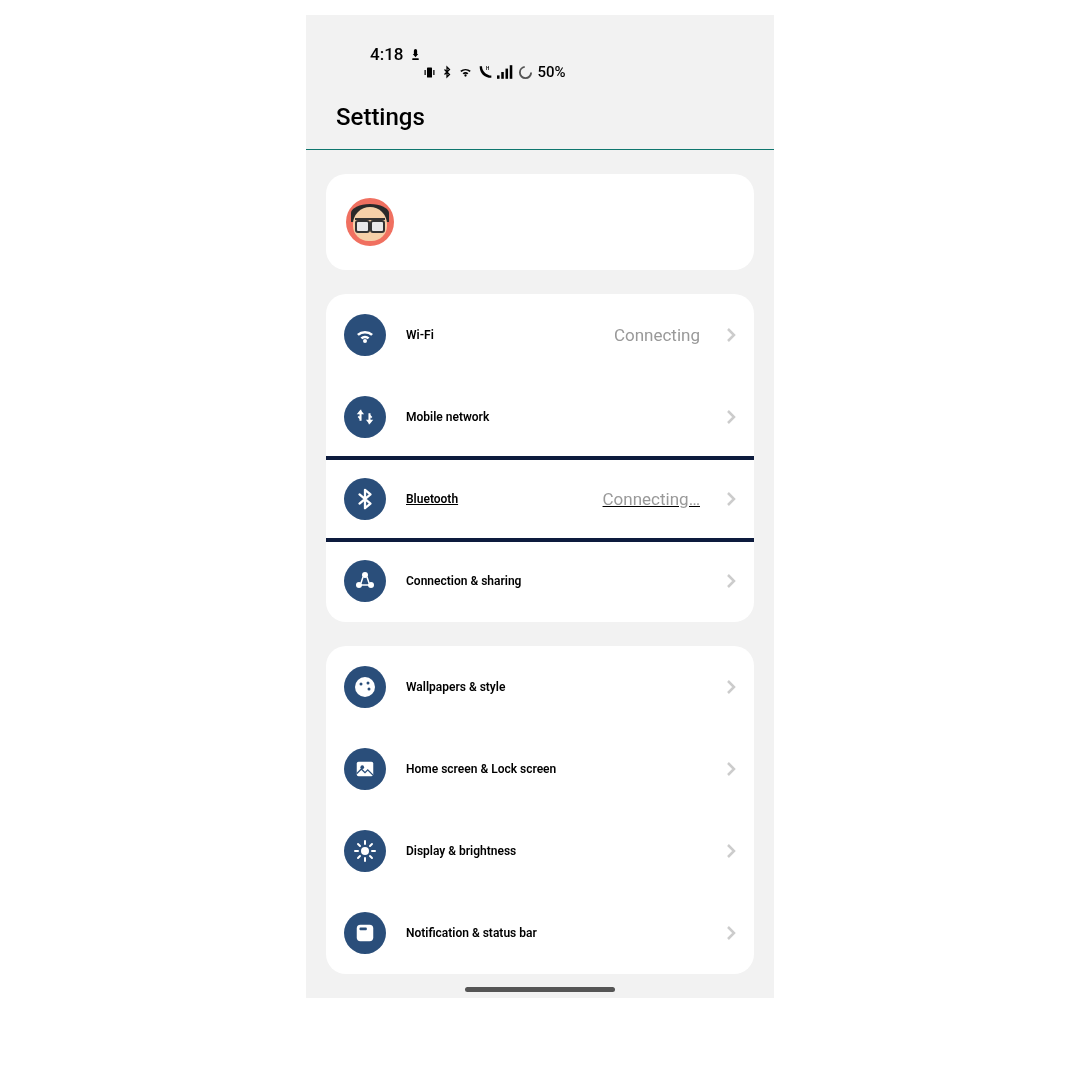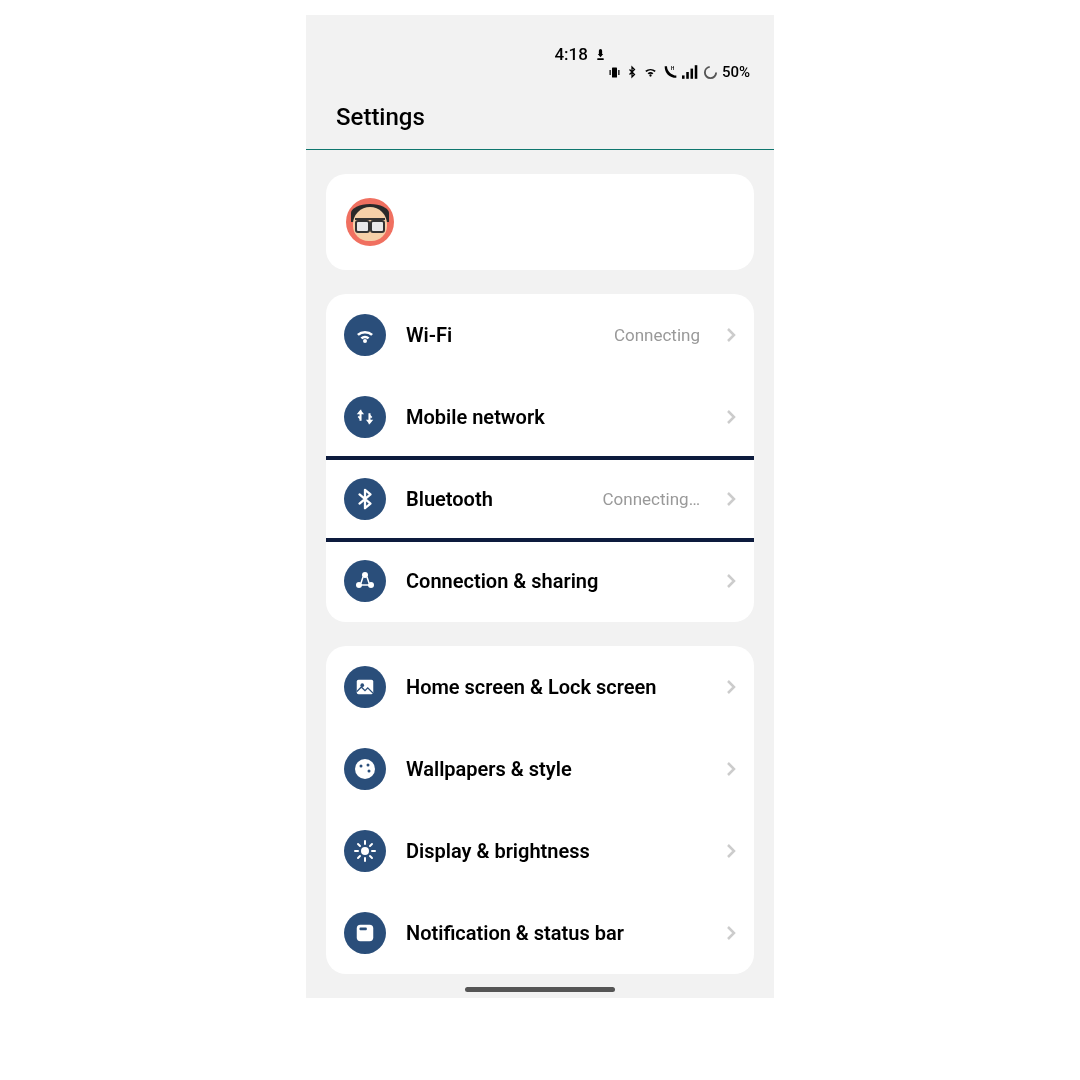--- a/index.html
+++ b/index.html
@@ -14,21 +14,21 @@
     }
     .phone {
       width: 468px;
       background: #f2f2f2;
       margin-top: 15px;
       position: relative;
       overflow: hidden;
     }
     .status-bar {
       display: flex;
-      justify-content: flex-end;
+      justify-content: flex-start;
       align-items: center;
       padding: 12px 24px 8px 64px;
       font-size: 17px;
       font-weight: 500;
       color: #000;
     }
     .status-left { display: flex; align-items: center; gap: 6px; }
     .status-right { display: flex; align-items: center; gap: 4px; font-size: 15px; margin-top: 36px; }
     .status-icon { display: inline-flex; align-items: center; }
     .header {
@@ -90,32 +90,33 @@
       border-radius: 50%;
       background: #2a4e7a;
       display: flex;
       align-items: center;
       justify-content: center;
       flex-shrink: 0;
       color: #fff;
     }
     .setting-label {
       flex: 1;
-      font-size: 20px;
+      font-size: 12px;
       font-weight: 600;
       color: #000;
       line-height: 1.25;
     }
     .setting-value { font-size: 17px; color: #999; margin-right: 6px; }
     .chevron {
       color: #ccc;
       flex-shrink: 0;
     }
     .highlight-wrap {
       position: relative;
+      text-decoration: underline;
     }
     .highlight-overlay {
       position: absolute;
       left: -10px;
       right: -6px;
       top: -2px;
       bottom: -2px;
       border: 4px solid #0d1b3d;
       pointer-events: none;
     }
@@ -263,45 +264,45 @@
             <svg width="10" height="16" viewBox="0 0 10 16" fill="none" stroke="#ccc" stroke-width="2.5">
               <path d="M2 2l6 6-6 6"></path>
             </svg>
           </span>
       </div>
     </div>
 
     <div class="card">
       <div class="setting-row">
         <div class="setting-icon">
-          <svg width="22" height="22" viewBox="0 0 24 24" fill="#fff">
-              <rect x="3" y="4" width="18" height="16" rx="2"></rect>
-              <circle cx="9" cy="10" r="2" fill="#2a4e7a"></circle>
-              <path d="M3 18l5-5 4 4 3-3 6 6v-2l-6-6-3 3-4-4-5 5z" fill="#2a4e7a"></path>
-            </svg>
-        </div>
-        <div class="setting-label">Home screen &amp; Lock screen</div>
-        <span class="chevron">
-            <svg width="10" height="16" viewBox="0 0 10 16" fill="none" stroke="#ccc" stroke-width="2.5">
-              <path d="M2 2l6 6-6 6"></path>
-            </svg>
-          </span>
-      </div>
-
-      <div class="setting-row">
-        <div class="setting-icon">
           <svg width="24" height="24" viewBox="0 0 24 24" fill="#fff">
               <path d="M12 2a10 10 0 1 0 0 20c1 0 2-.5 2-1.5s-1-1.5-1-2.5 1-1.5 2-1.5h2a5 5 0 0 0 5-5c0-5-4.5-9.5-10-9.5zM6 12a2 2 0 1 1 0-4 2 2 0 0 1 0 4zm4-5a2 2 0 1 1 0-4 2 2 0 0 1 0 4zm5 1a2 2 0 1 1 0-4 2 2 0 0 1 0 4zm3 4a2 2 0 1 1 0-4 2 2 0 0 1 0 4z" opacity="0"></path>
               <circle cx="12" cy="12" r="10"></circle>
               <circle cx="8" cy="9" r="1.5" fill="#2a4e7a"></circle>
               <circle cx="15" cy="8" r="1.5" fill="#2a4e7a"></circle>
               <circle cx="16" cy="14" r="1.5" fill="#2a4e7a"></circle>
             </svg>
         </div>
         <div class="setting-label">Wallpapers &amp; style</div>
+        <span class="chevron">
+            <svg width="10" height="16" viewBox="0 0 10 16" fill="none" stroke="#ccc" stroke-width="2.5">
+              <path d="M2 2l6 6-6 6"></path>
+            </svg>
+          </span>
+      </div>
+
+      <div class="setting-row">
+        <div class="setting-icon">
+          <svg width="22" height="22" viewBox="0 0 24 24" fill="#fff">
+              <rect x="3" y="4" width="18" height="16" rx="2"></rect>
+              <circle cx="9" cy="10" r="2" fill="#2a4e7a"></circle>
+              <path d="M3 18l5-5 4 4 3-3 6 6v-2l-6-6-3 3-4-4-5 5z" fill="#2a4e7a"></path>
+            </svg>
+        </div>
+        <div class="setting-label">Home screen &amp; Lock screen</div>
         <span class="chevron">
             <svg width="10" height="16" viewBox="0 0 10 16" fill="none" stroke="#ccc" stroke-width="2.5">
               <path d="M2 2l6 6-6 6"></path>
             </svg>
           </span>
       </div>
 
       <div class="setting-row">
         <div class="setting-icon">
           <svg width="24" height="24" viewBox="0 0 24 24" fill="#fff">

